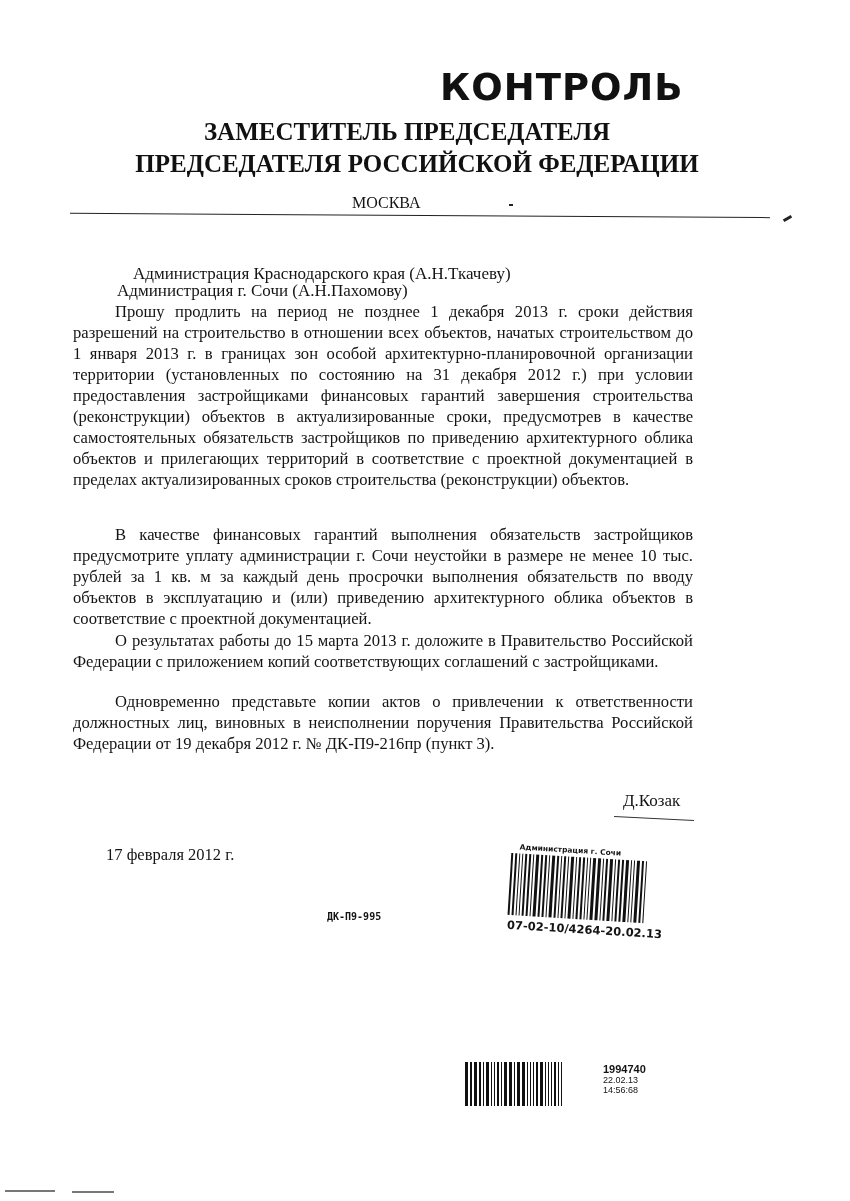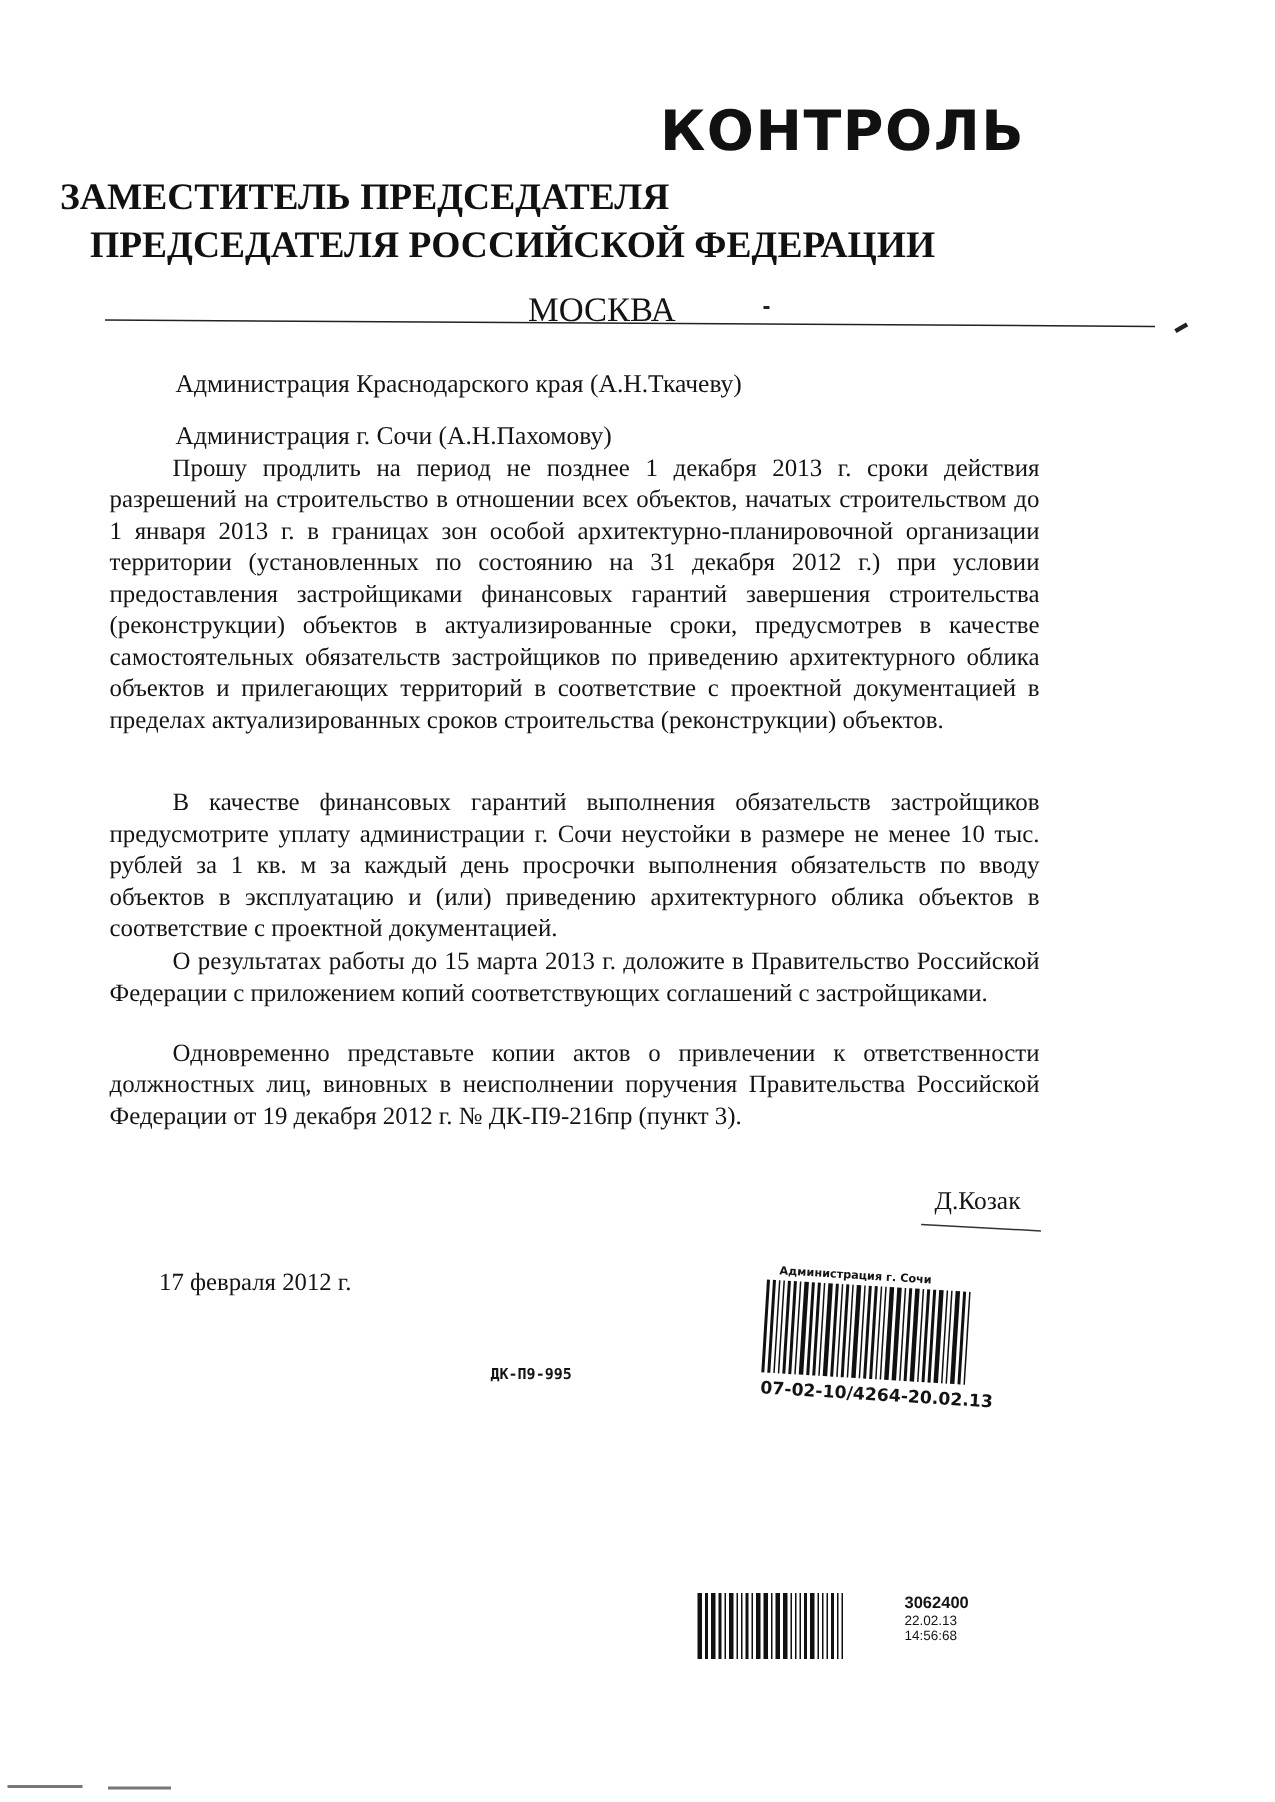--- a/index.html
+++ b/index.html
@@ -1,29 +1,29 @@
 <!DOCTYPE html>
 <html><head>
 <meta charset="utf-8">
 <style>
   html, body { margin: 0; padding: 0; background: #ffffff; }
   body { width: 850px; height: 1201px; position: relative; overflow: hidden;
          font-family: "Liberation Serif", "DejaVu Serif", serif; color: #141414; }
   .abs { position: absolute; }
   .stamp { left: 440px; top: 66px; font-family: "DejaVu Sans", "Liberation Sans", sans-serif;
            font-weight: bold; font-size: 37px; letter-spacing: 1px; color: #111; }
-  .hdr { left: 0; width: 774px; font-weight: bold; color: #111; }
+  .hdr { left: 0; width: 774px; text-align: center; font-weight: bold; color: #111; }
   .hdr1 { top: 118px; font-size: 25px; padding-left: 40px; box-sizing: border-box; }
   .hdr2 { top: 150px; font-size: 25px; padding-left: 60px; box-sizing: border-box; }
-  .city { left: 352px; top: 194px; font-size: 23px; }
+  .city { left: 352px; top: 194px; font-size: 16px; }
   .rule { left: 70px; top: 215px; width: 700px; height: 0; border-top: 1.5px solid #222; transform: rotate(0.35deg); }
   .dot1 { left: 509px; top: 204px; width: 4px; height: 2px; background: #222; }
   .tick-mark { left: 783px; top: 217px; width: 9px; height: 3px; background: #222; transform: rotate(-30deg); }
   .addr { left: 117px; font-size: 17px; }
-  .addr1 { top: 246px; }
+  .addr1 { top: 264px; margin-left: 16px; }
   .addr2 { top: 281px; }
   .body-text { left: 73px; width: 620px; font-size: 16.6px; line-height: 21px; text-align: justify; }
   .body-text p { margin: 0; text-indent: 42px; }
   .p1 { top: 301px; }
   .p2 { top: 524px; }
   .p3 { top: 630px; font-family: Liberation Serif, serif; }
   .p4 { top: 691px; }
   .signer { left: 623px; top: 791px; font-size: 17px; }
   .sig-line { left: 614px; top: 818px; width: 80px; height: 0; border-top: 1.5px solid #333; transform: rotate(3deg); }
   .date { left: 106px; top: 845px; font-size: 16.5px; }
@@ -140,19 +140,19 @@
       <span style="width: 3px;"></span>
       <span style="width: 1px;"></span>
       <span style="width: 1px;"></span>
       <span style="width: 1px;"></span>
       <span style="width: 2px;"></span>
       <span style="width: 1px;"></span>
       <span style="width: 1px;"></span>
     </div>
 </div>
 <div class="abs bc2-info">
-  <div class="big">3062400</div>
+  <div class="big">1994740</div>
   <div>22.02.13</div>
   <div>14:56:68</div>
 </div>
 
 <div class="abs smudge" style="left:5px;top:1190px;width:50px;"></div>
 <div class="abs smudge" style="left:72px;top:1191px;width:42px;"></div>
 
 </body></html>

